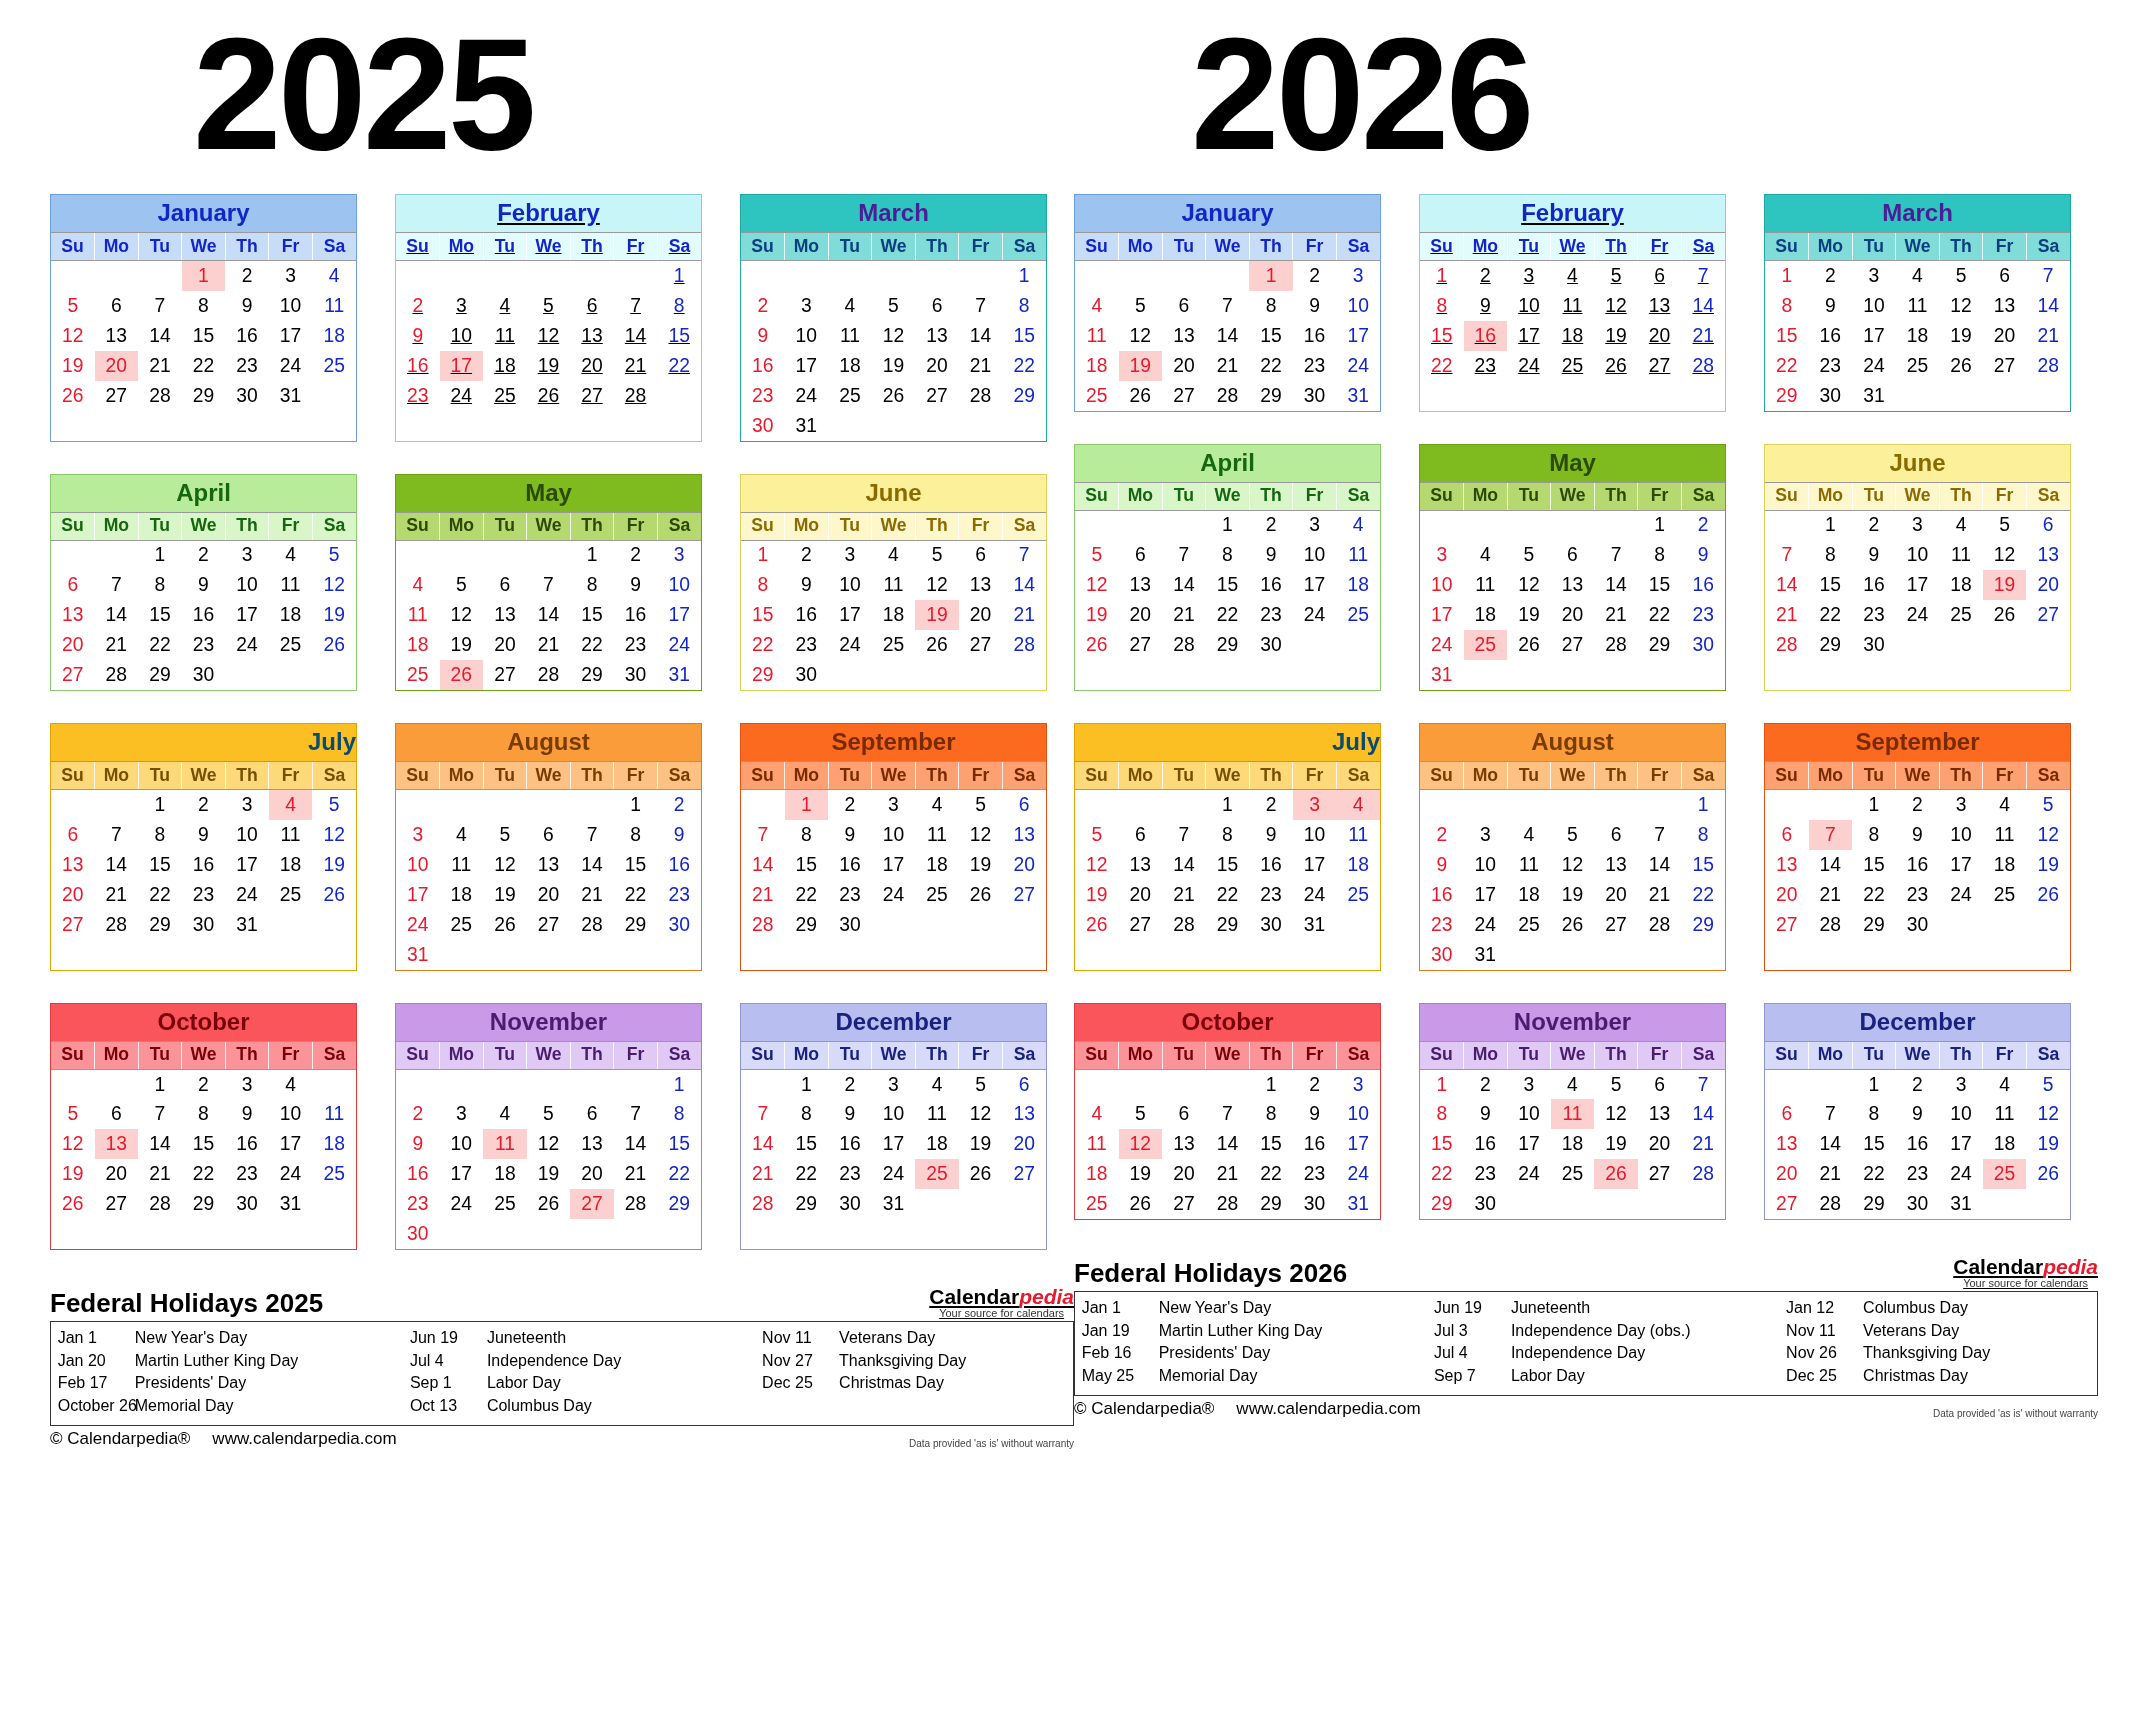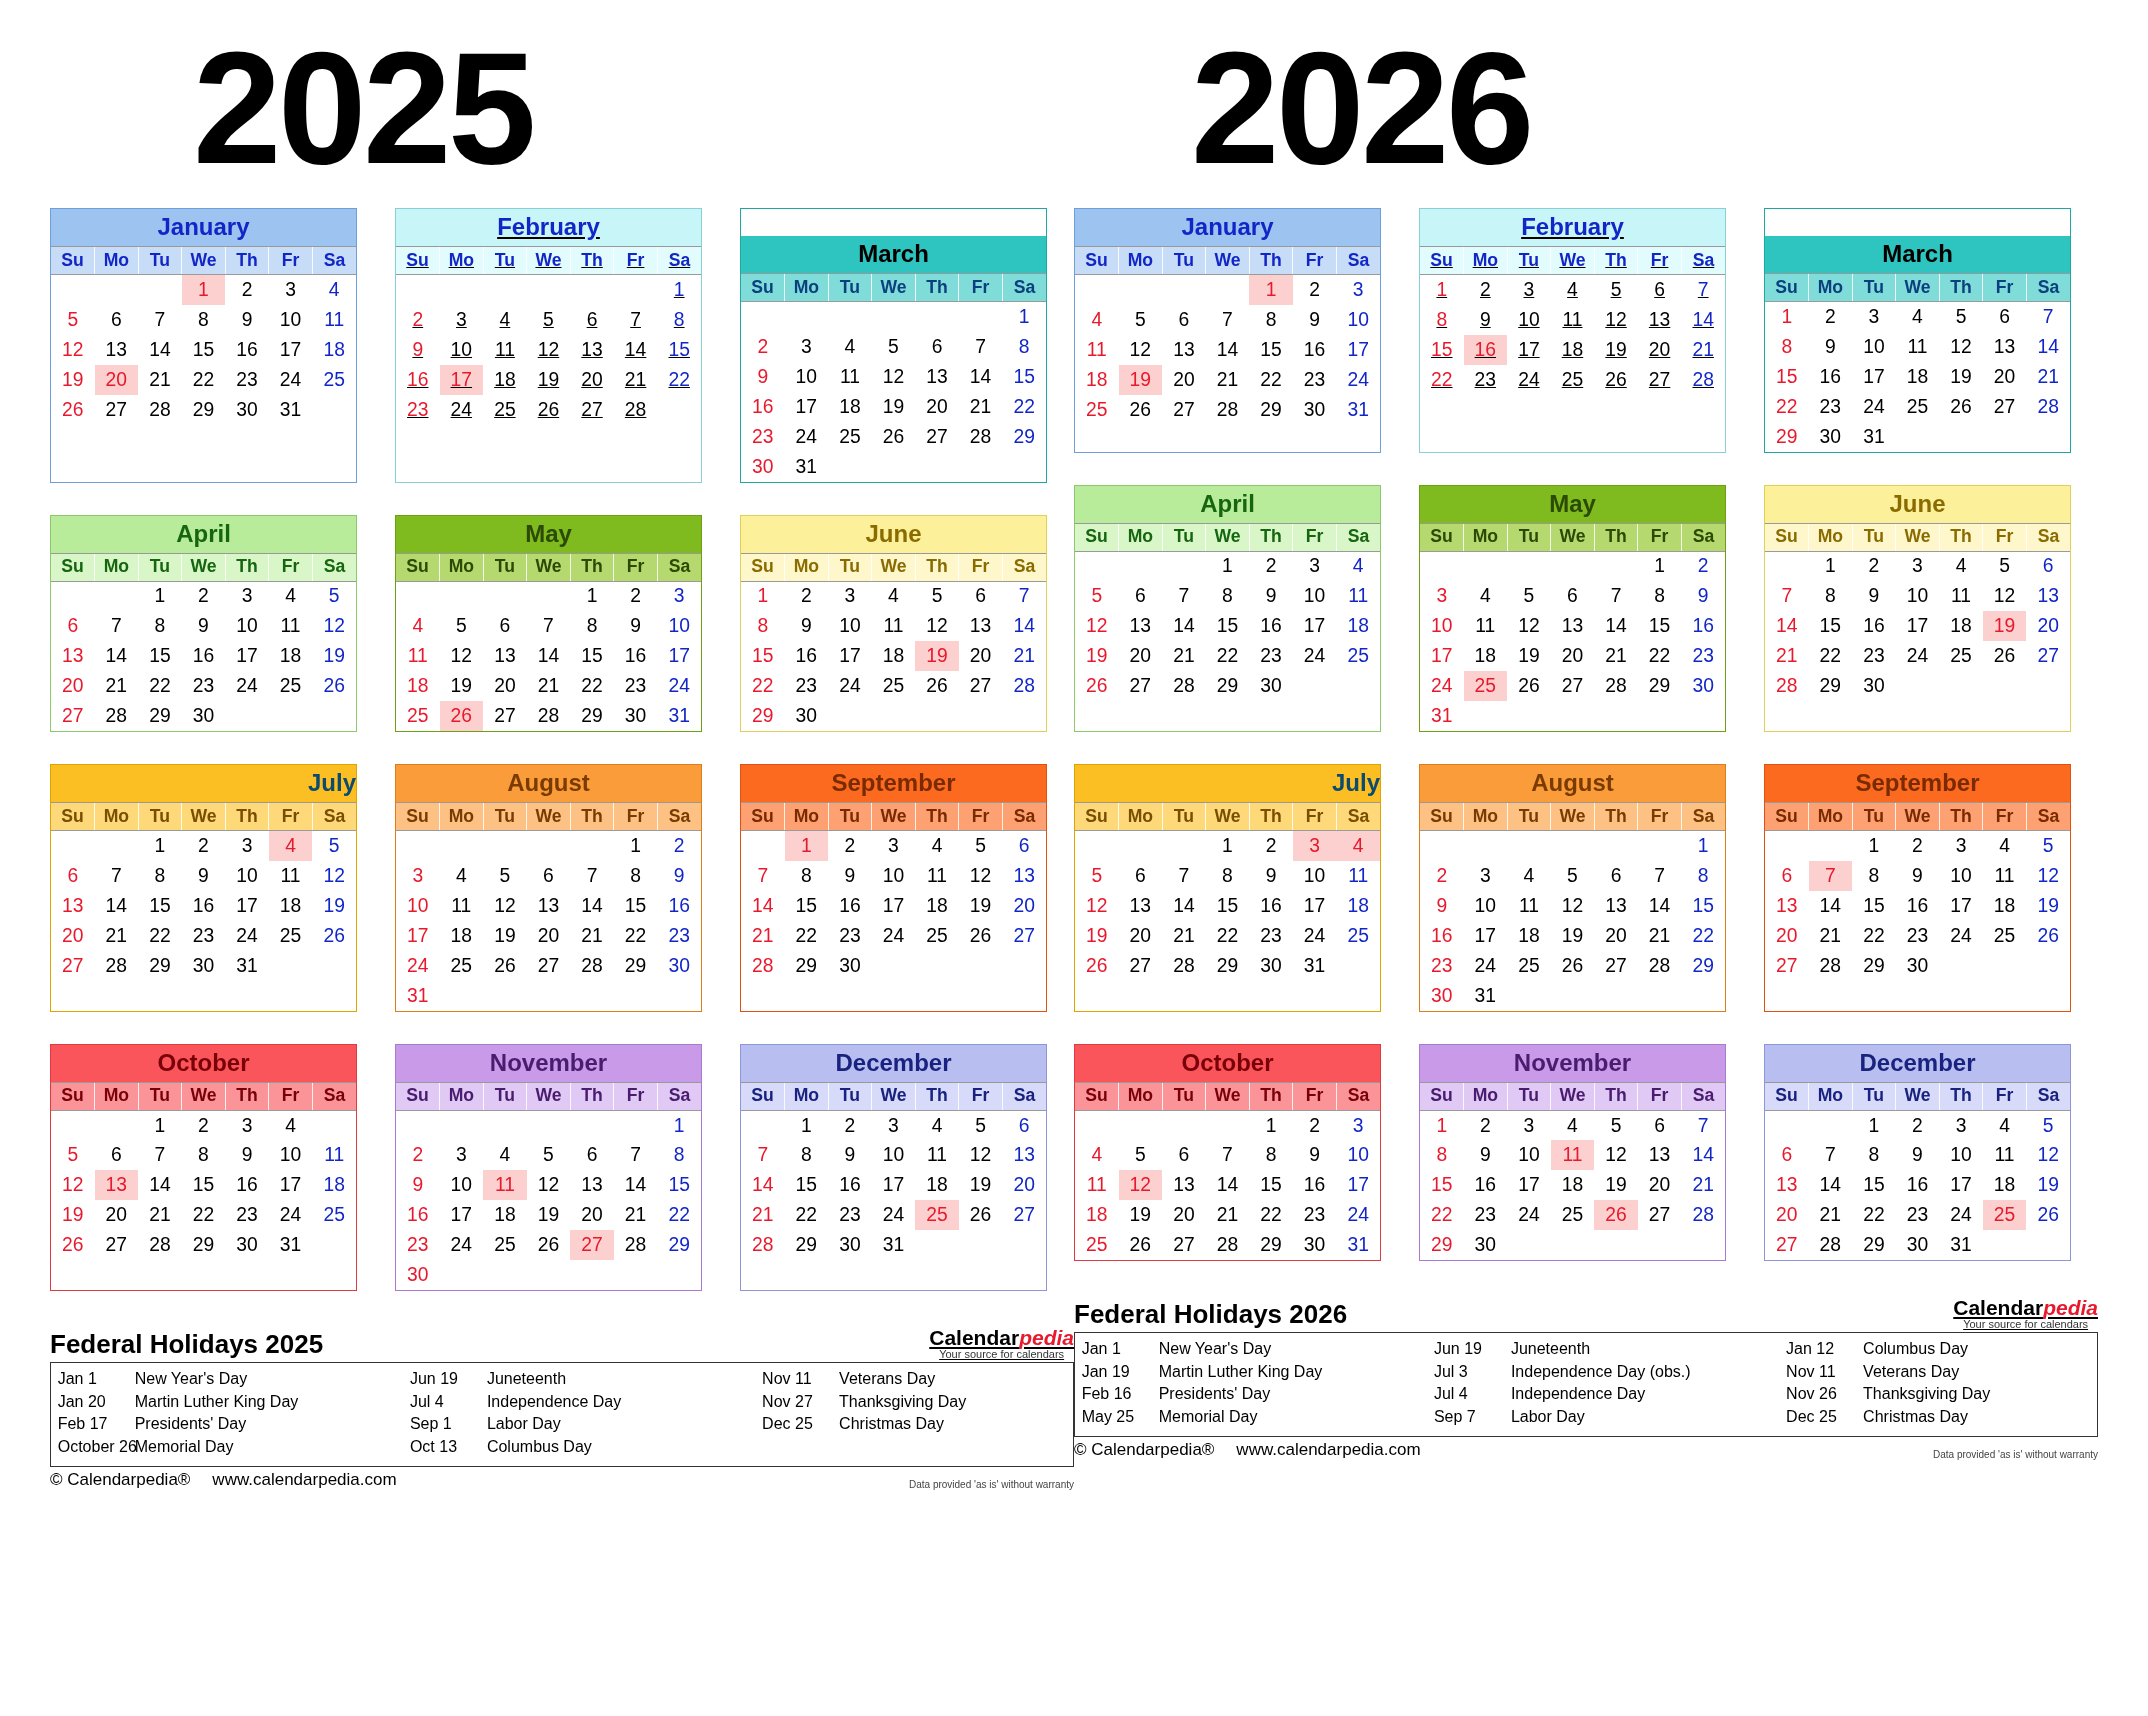--- a/index.html
+++ b/index.html
@@ -4,21 +4,21 @@
 <style>
   * { box-sizing: border-box; }
   html, body { margin:0; padding:0; }
   body {
     width: 2148px; height: 1717px;
     background: #ffffff;
     font-family: "Liberation Sans", sans-serif;
     color: #000;
     overflow: hidden;
   }
-  .page { position: relative; width: 2148px; height: 1717px; padding: 14px 50px; }
+  .page { position: relative; width: 2148px; height: 1717px; padding: 0 50px; }
 
   .years { display: flex; }
   .year-col { width: 1024px; }
   .year-title {
     font-size: 159px; font-weight: bold; line-height: 1;
     letter-spacing: -3.4px;
     padding-left: 143px;
     margin-top: 15px;
     margin-bottom: 20px;
   }
@@ -61,21 +61,21 @@
 
   
   .m-jan .month-name { background:#9dc3f0; color:#1226c8; }
   .m-jan table.cal th { background:#c7dcf7; color:#1226c8; }
   .m-jan { border-color:#6f9fd8; }
 
   .m-feb .month-name { background:#c8f5f7; color:#1226c8; }
   .m-feb table.cal th { background:#e2fbfc; color:#1226c8; }
   .m-feb { border-color:#89cfd6;text-decoration:underline; }
 
-  .m-mar .month-name { background:#2ec4bf; color:#000000;margin-top:27px; }
+  .m-mar .month-name { background:#2ec4bf; color:#4c1d95; }
   .m-mar table.cal th { background:#7fdcd9; color:#0c3f7d; }
   .m-mar { border-color:#1fa8a3; }
 
   .m-apr .month-name { background:#b8ec9a; color:#15660f; }
   .m-apr table.cal th { background:#d9f6c8; color:#15660f; }
   .m-apr { border-color:#8cc96c; }
 
   .m-may .month-name { background:#7fba1f; color:#2b4a04; }
   .m-may table.cal th { background:#b6d96f; color:#2b4a04; }
   .m-may { border-color:#6ca114; }

